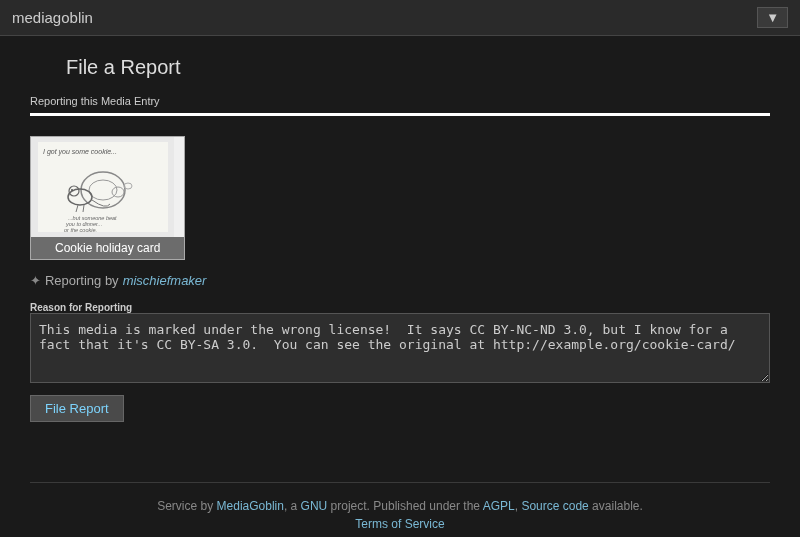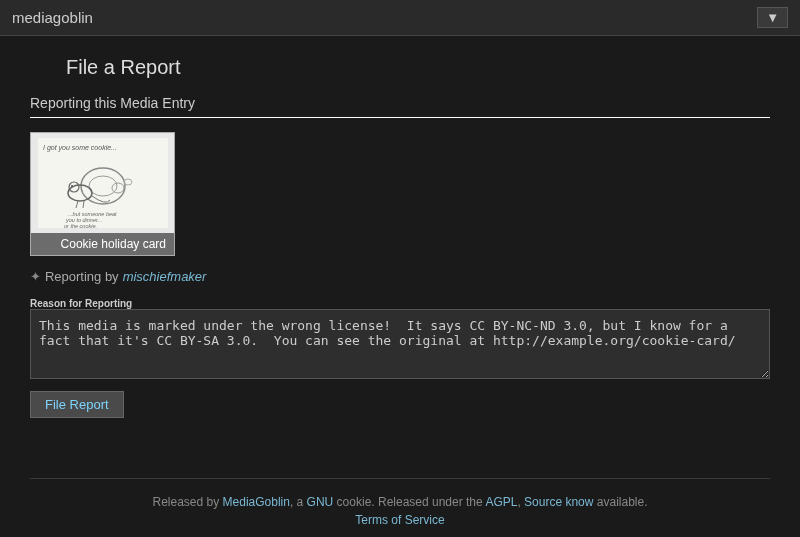--- a/index.html
+++ b/index.html
@@ -51,25 +51,25 @@
     .page-title {
       color: #dddddd;
       font-size: 20px;
       font-weight: normal;
       margin-bottom: 16px;
       margin-left: 36px;
     }
 
     .section-heading {
       color: #cccccc;
-      font-size: 14px;
+      font-size: 11px;
       font-weight: normal;
-      border-bottom: 1px solid #ffffff;
+      border-bottom: 3px solid #ffffff;
       padding-bottom: 6px;
-      margin-bottom: 14px;
+      margin-bottom: 20px;
     }
 
     
     .media-card {
       display: inline-block;
       background: #f0f0f0;
       border: 1px solid #aaa;
       overflow: hidden;
     }
 
@@ -85,22 +85,22 @@
 
     .media-image-svg {
       width: 130px;
       height: 90px;
     }
 
     .media-caption {
       background: rgba(0,0,0,0.55);
       color: #fff;
       font-size: 12px;
-      padding: 4px 8px;
-      text-align: right;
+      padding: 4px 24px;
+      text-align: left;
     }
 
     
     .published-by {
       margin-top: 10px;
       margin-bottom: 14px;
       font-size: 13px;
       color: #aaaaaa;
       display: flex;
       align-items: center;
@@ -225,21 +225,21 @@
   
   <div class="reason-heading">Reason for Reporting</div>
   <textarea class="reason-textarea" style="">This media is marked under the wrong license!  It says CC BY-NC-ND 3.0, but I know for a fact that it's CC BY-SA 3.0.  You can see the original at http://example.org/cookie-card/</textarea>
 
   
   <button class="file-report-btn">File Report</button>
 
   
   <div class="footer">
     <span>
-      <span>Released by</span>
-      <a href="#">MediaGoblin</a><span>, a </span><a href="#">GNU</a><span> cookie. Released under the </span><a href="#">AGPL</a><span>, </span><a href="#">Source know</a><span> available.</span>
+      <span>Service by</span>
+      <a href="#">MediaGoblin</a><span>, a </span><a href="#">GNU</a><span> project. Published under the </span><a href="#">AGPL</a><span>, </span><a href="#">Source code</a><span> available.</span>
     </span>
     <span class="footer-tos">
       <a href="#">Terms of Service</a>
     </span>
   </div>
 
 </div>
 
 </body></html>

